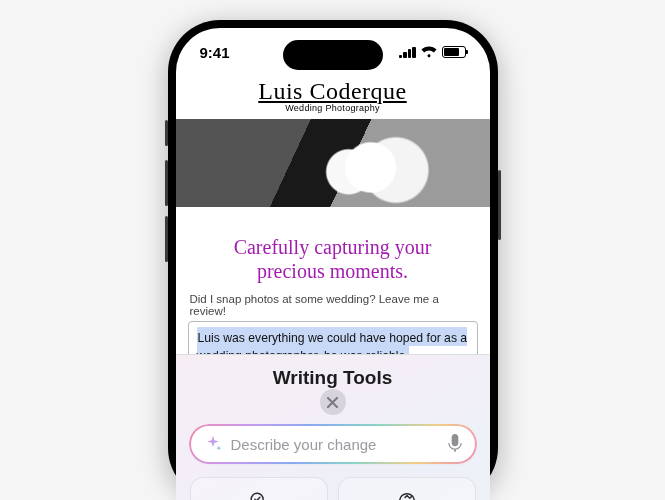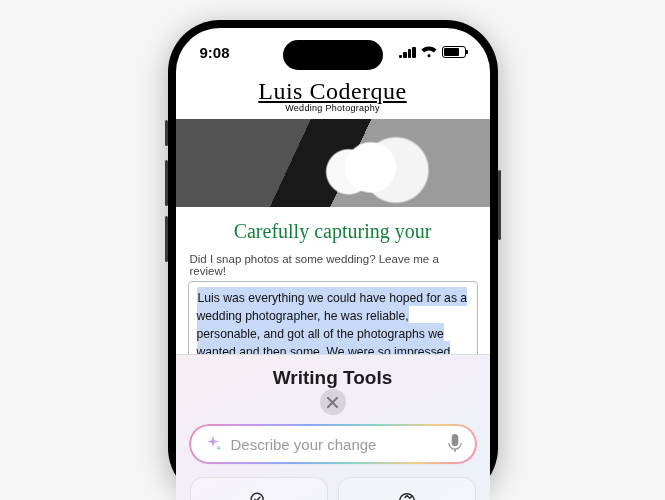--- a/index.html
+++ b/index.html
@@ -109,25 +109,25 @@
     height: 88px;
     background:
       radial-gradient(circle at 62% 55%, #fff 0%, #fff 12%, transparent 13%),
       radial-gradient(circle at 70% 58%, #eee 0%, #eee 14%, transparent 15%),
       radial-gradient(circle at 55% 60%, #f2f2f2 0%, #f2f2f2 12%, transparent 13%),
       linear-gradient(115deg, #565656 0%, #565656 38%, #1e1e1e 38%, #1e1e1e 55%, #9a9a9a 55%, #9a9a9a 100%);
     filter: grayscale(100%) contrast(105%);
   }
   .tagline {
     text-align: center;
-    color: #15803d;
+    color: #a21caf;
     font-family: "Times New Roman", Georgia, serif;
     font-size: 20px;
     line-height: 1.2;
-    margin: 12px 14px 10px;
+    margin: 28px 14px 10px;
   }
   .prompt {
     font-size: 11.5px;
     color: #444;
     padding: 0 14px 4px;
   }
   .review-box {
     margin: 0 12px;
     border: 1px solid #b8b8b8;
     border-radius: 4px;
@@ -218,21 +218,21 @@
 <div class="phone">
   <div class="side-btn l1"></div>
   <div class="side-btn l2"></div>
   <div class="side-btn l3"></div>
   <div class="side-btn r1"></div>
 
   <div class="screen">
     <div class="island"></div>
 
     <div class="status-bar">
-      <span>9:08</span>
+      <span>9:41</span>
       <div class="status-right">
         <div class="signal">
           <span></span>
             <span></span>
             <span></span>
             <span></span>
         </div>
         <div class="wifi">
           <svg viewBox="0 0 16 12">
               <path d="M8 11.2c.8 0 1.5-.7 1.5-1.5S8.8 8.2 8 8.2 6.5 8.9 6.5 9.7 7.2 11.2 8 11.2zM3.2 6.4C4.5 5.1 6.2 4.4 8 4.4s3.5.7 4.8 2l1.4-1.4C12.5 3.3 10.3 2.4 8 2.4S3.5 3.3 1.8 5L3.2 6.4zM.4 3.6C2.5 1.5 5.2.4 8 .4s5.5 1.1 7.6 3.2L14.2 5C12.5 3.3 10.3 2.4 8 2.4S3.5 3.3 1.8 5L.4 3.6z" fill="#000"></path>
@@ -247,20 +247,21 @@
     <div class="page">
       <div class="brand">
         <div class="brand-name">Luis Coderque</div>
         <div class="brand-sub">Wedding Photography</div>
       </div>
 
       <div class="hero"></div>
 
       <div class="tagline">
         <span>Carefully capturing your</span><br>
+        <span>precious moments.</span>
       </div>
 
       <div class="prompt">Did I snap photos at some wedding? Leave me a review!</div>
 
       <div class="review-box">
         <span class="review-selected">
           <span class="review-text">Luis was everything we could have hoped for as a wedding photographer, he was reliable, personable, and got all of the photographs we wanted and then some. We were so impressed with how smoothly he circulated through our ceremony and reception. We barely realized he was there except when he was very</span>
         </span>
       </div>
     </div>

